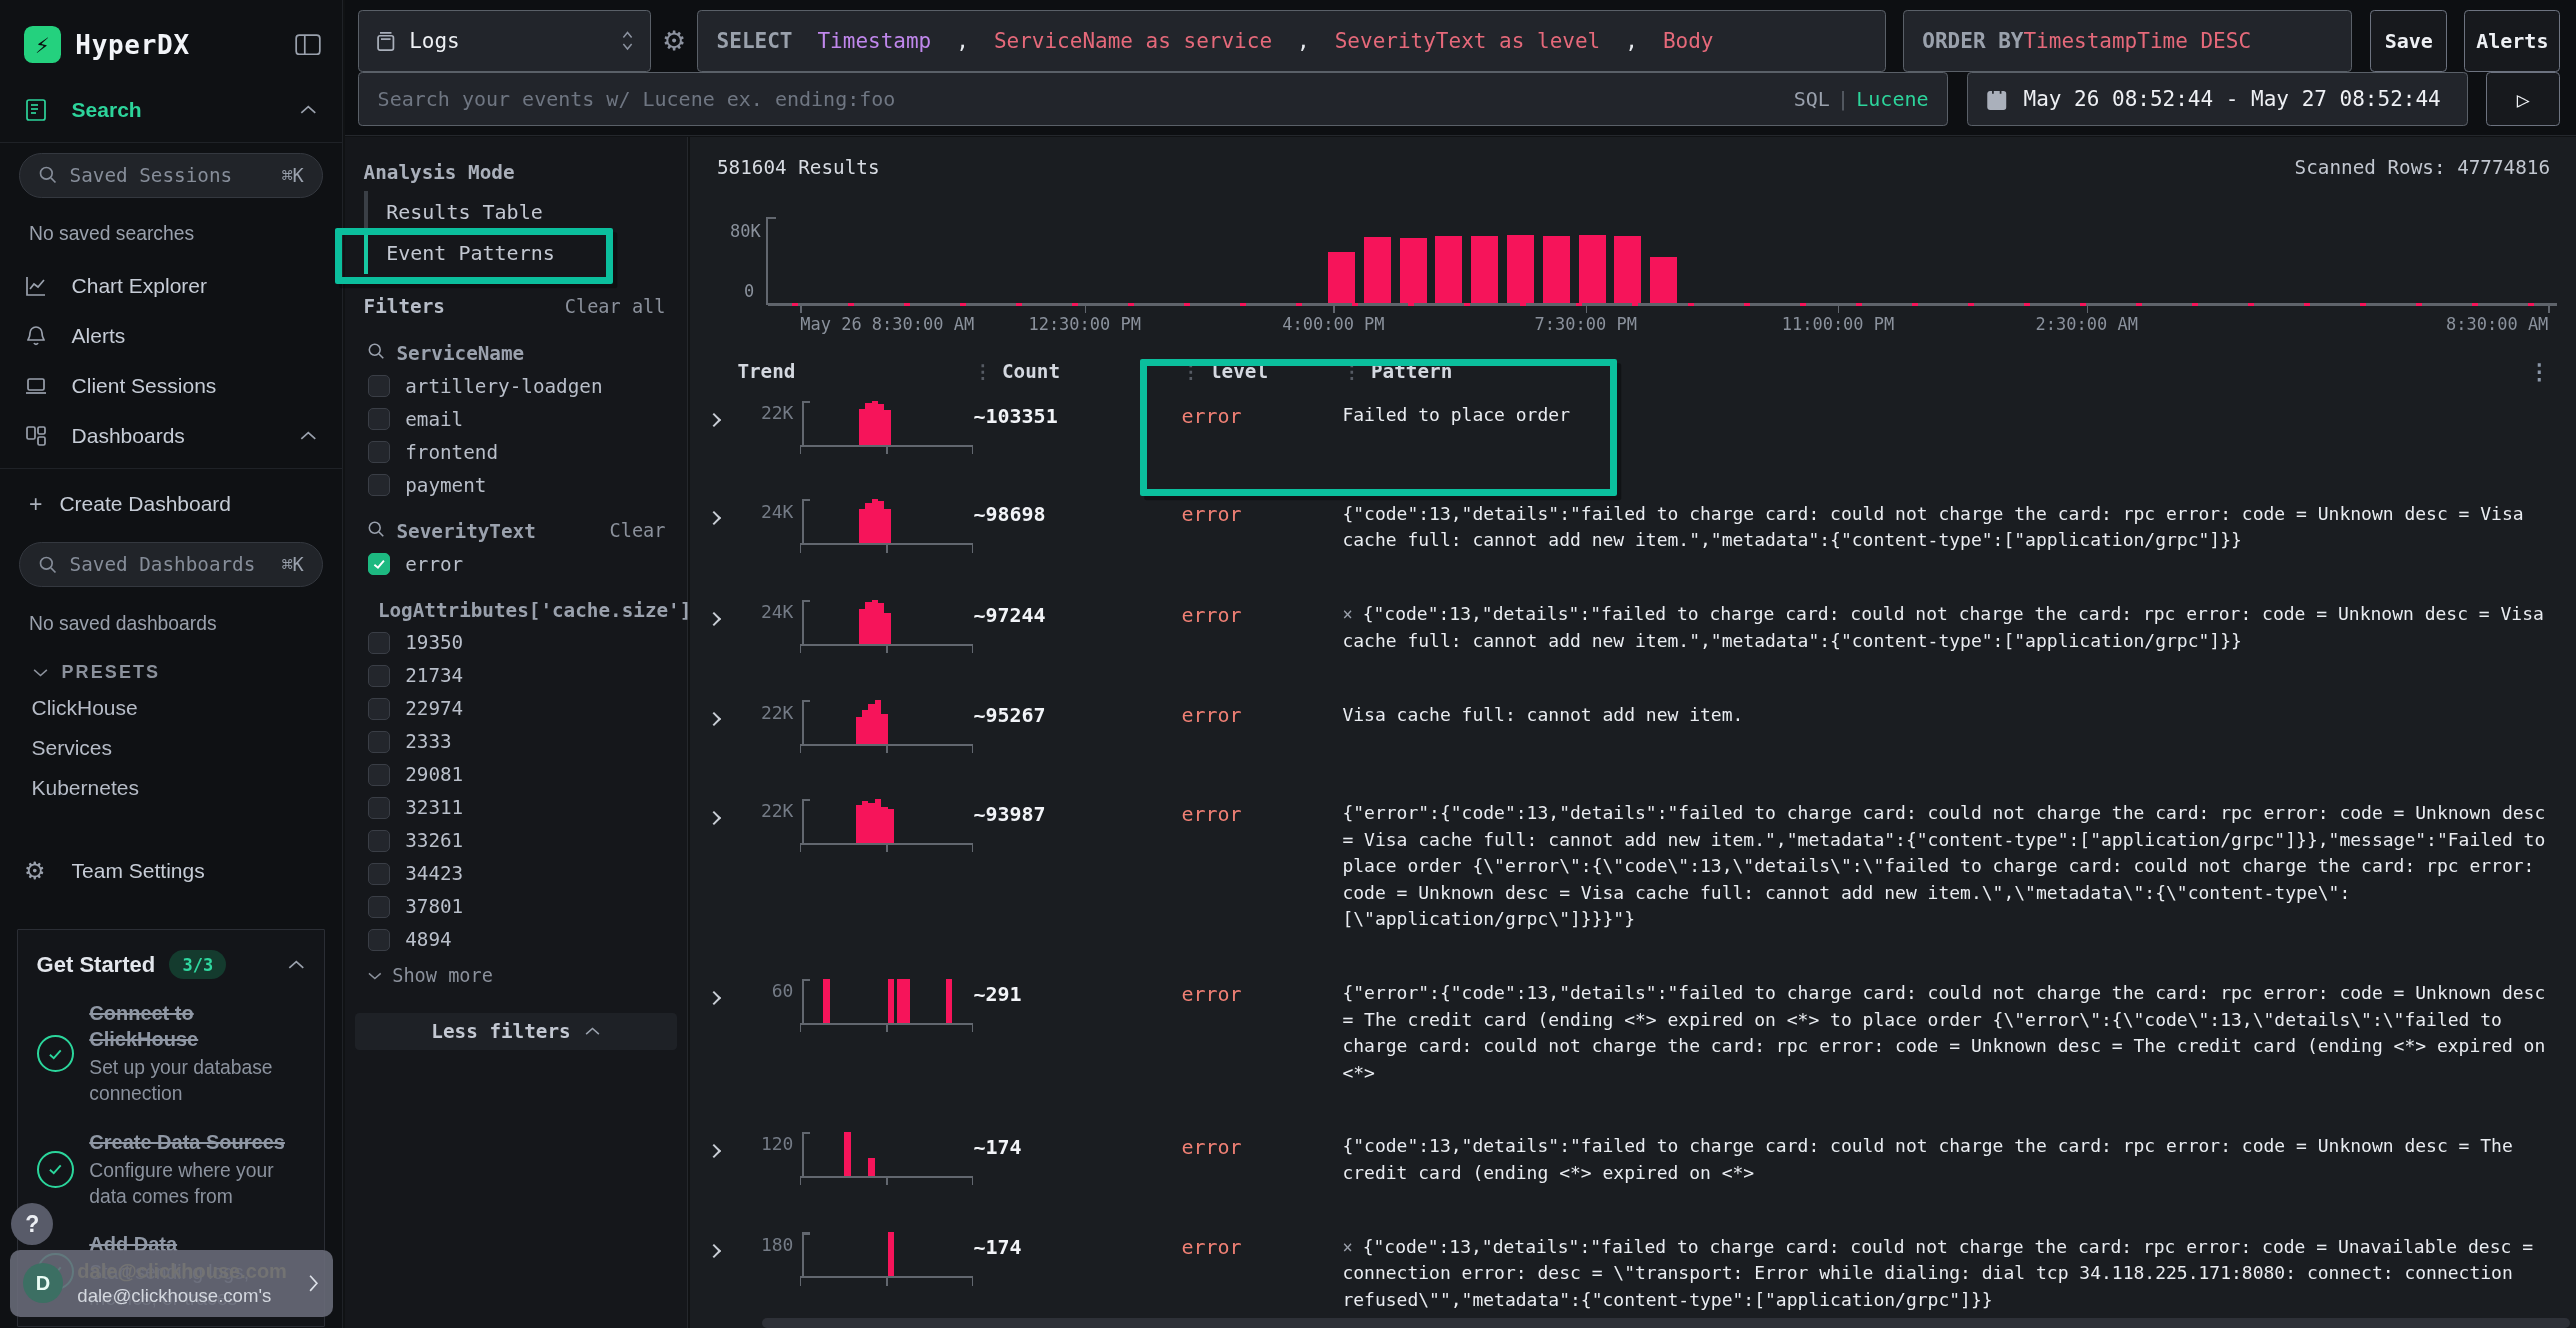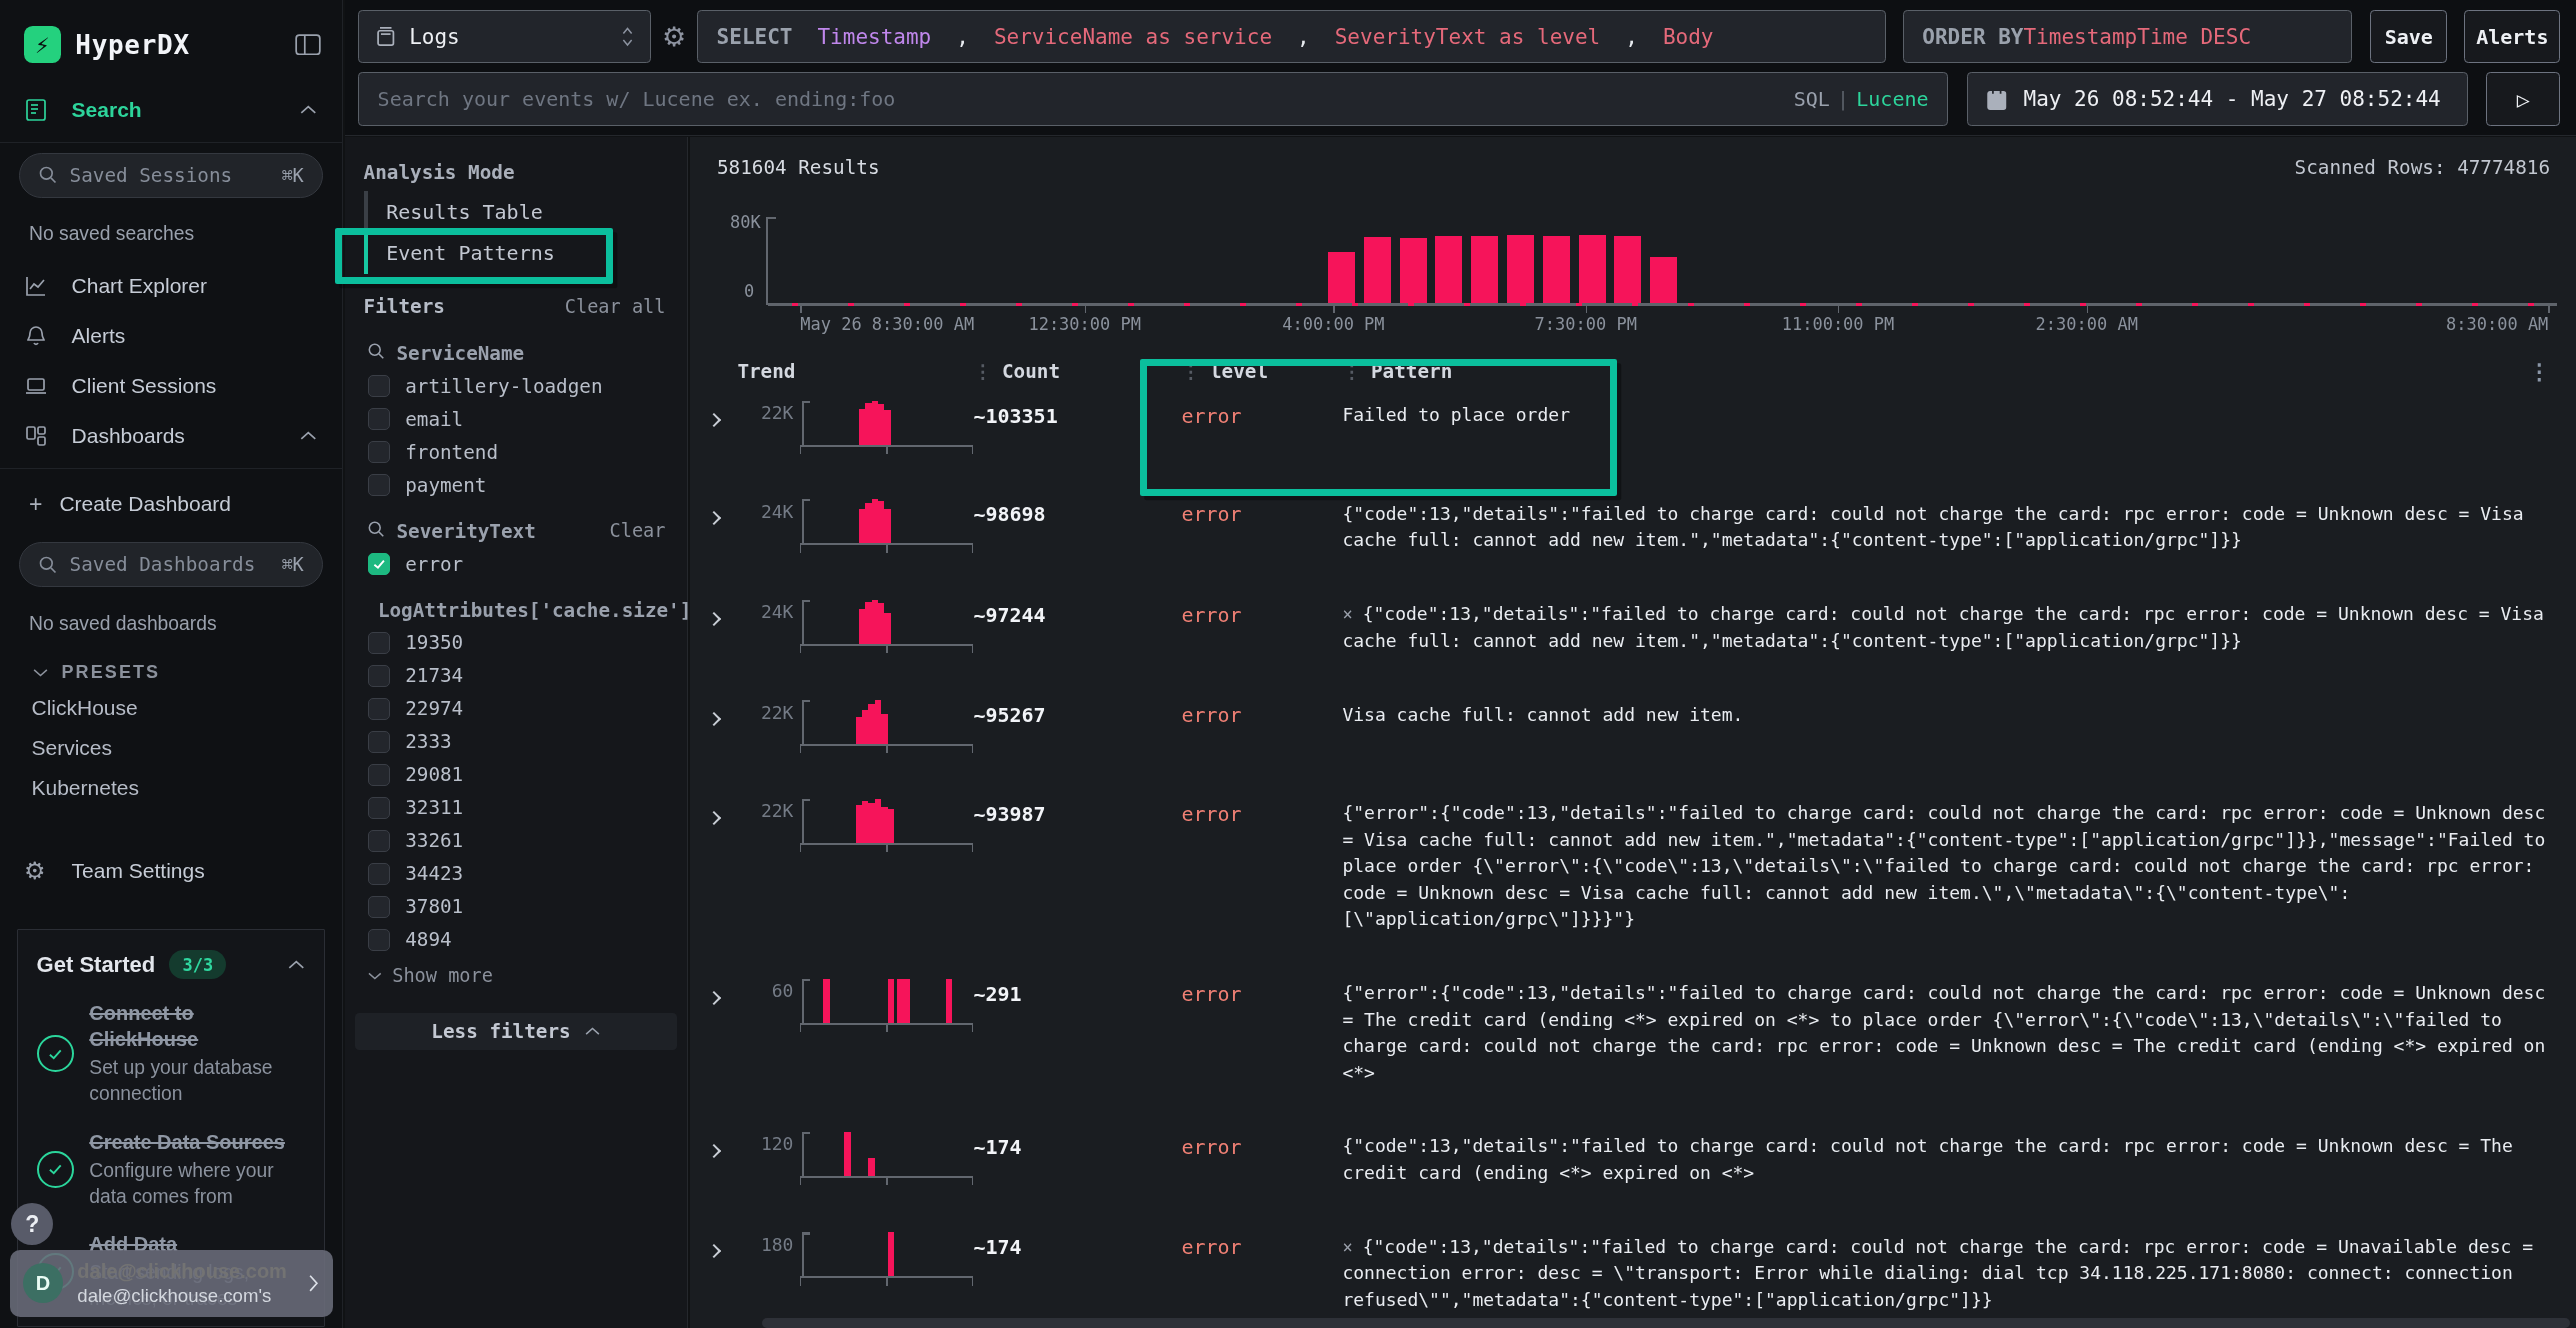--- a/index.html
+++ b/index.html
@@ -52,21 +52,21 @@
 
   .help-fab { position:absolute; left:11.4px; bottom:83px; width:42px; height:42px; border-radius:50%; background:#585b69; color:#eceff4; font-size:23px; font-weight:bold; display:flex; align-items:center; justify-content:center; font-family:"Liberation Sans",sans-serif; z-index:5;}
   .user-chip { position:absolute; left:10px; bottom:11.4px; width:323px; display:flex; align-items:center; background:rgba(106,108,122,0.88); border-radius:10px; padding:10px 13px; z-index:4;}
   .user-avatar { width:40px; height:40px; border-radius:50%; background:#3c6f63; color:#eafcf4; display:flex; align-items:center; justify-content:center; font-size:20px; font-weight:bold; font-family:"Liberation Sans",sans-serif; flex:0 0 40px;}
   .user-texts { margin-left:14.3px; overflow:hidden; white-space:nowrap;}
   .user-name { font-size:20px; font-weight:bold; color:#737373; font-family:"Liberation Sans",sans-serif;}
   .user-sub { font-size:18.6px; color:#d4d8df; font-family:"Liberation Sans",sans-serif; margin-top:1.4px;}
   .user-chev { margin-left:auto; color:#dde1e8; }
 
   
-  .tb-row1 { position:absolute; left:13px; top:10px; right:15.7px; height:53px; display:flex; align-items:stretch; }
+  .tb-row1 { position:absolute; left:13px; top:10px; right:15.7px; height:62px; display:flex; align-items:stretch; }
   .tb-row2 { position:absolute; left:13px; top:72px; right:15.7px; height:54px; display:flex; align-items:stretch; }
   .box { background:#22252b; border:1.4px solid #5a6068; border-radius:4.3px; display:flex; align-items:center; }
   .src-box { width:293px; padding:0 15.7px; }
   .src-box .src-label { margin-left:13px; font-size:21px; color:#eef0f4; }
   .src-box .sel-arrows { margin-left:auto; color:#8c93a0; }
   .gear-btn { width:46px; display:flex; align-items:center; justify-content:center; color:#8d93a0; font-size:27px; border:none; background:none;}
   .query-box { flex:1; margin-right:17px; padding:0 18.6px; font-size:21px; overflow:hidden; white-space:nowrap;gap:25px;}
   .tok-kw { color:#9aa1ac; font-weight:bold; }
   .tok-type { color:#c087ec; }
   .tok-field { color:#e5697a; }
@@ -103,21 +103,21 @@
   .show-more { display:flex; align-items:center; color:#8b919c; font-size:18.6px; padding:8.6px 21.5px; }
   .show-more .smchev { margin-right:10px; }
   .less-filters { margin:18.6px 10px 0 10px; background:#1e2126; border-radius:4.3px; height:37px; display:flex; align-items:center; justify-content:center; font-size:19.3px; font-weight:bold; color:#c3c8d2; }
   .less-filters .lfchev { margin-left:13px; color:#9aa1ad;}
 
   
   .results-row { display:flex; padding:18.6px 26px 0 27px; font-size:19.3px; }
   .results-count { color:#d7dbe2; }
   .scanned { margin-left:auto; color:#c2c7d0; }
   .histo { position:relative; height:149px; margin:7.2px 13px 0 27px; }
-  .histo .ylab-top { position:absolute; left:13px; top:26px; font-size:17px; color:#8a919c; }
+  .histo .ylab-top { position:absolute; left:13px; top:35px; font-size:17px; color:#8a919c; }
   .histo .ylab-bot { position:absolute; left:27px; bottom:34px; font-size:17px; color:#8a919c; }
   .histo .yaxis { position:absolute; left:49px; top:31.5px; bottom:30px; width:2.1px; background:#62676f; }
   .histo .yaxis::before { content:""; position:absolute; top:0; left:0; width:10px; height:2.1px; background:#62676f; }
   .histo .plotarea { position:absolute; left:51px; right:5.7px; top:31.5px; bottom:30px; }
   .hbar { position:absolute; bottom:0; width:27px; background:#f6145a; }
   .hbaseline { position:absolute; left:51px; right:5.7px; bottom:29px; height:2.9px;
     background:repeating-linear-gradient(90deg,#5f646b 0 24px,#f6145a 24px 30px,#5f646b 30px 56px); }
   .hxaxis { position:absolute; left:51px; right:5.7px; bottom:0; height:29px; }
   .hxtick { position:absolute; top:0; width:1.4px; height:7.2px; background:#62676f; }
   .hxlabel { position:absolute; top:8.6px; font-size:17px; color:#8a919c; white-space:nowrap; }

